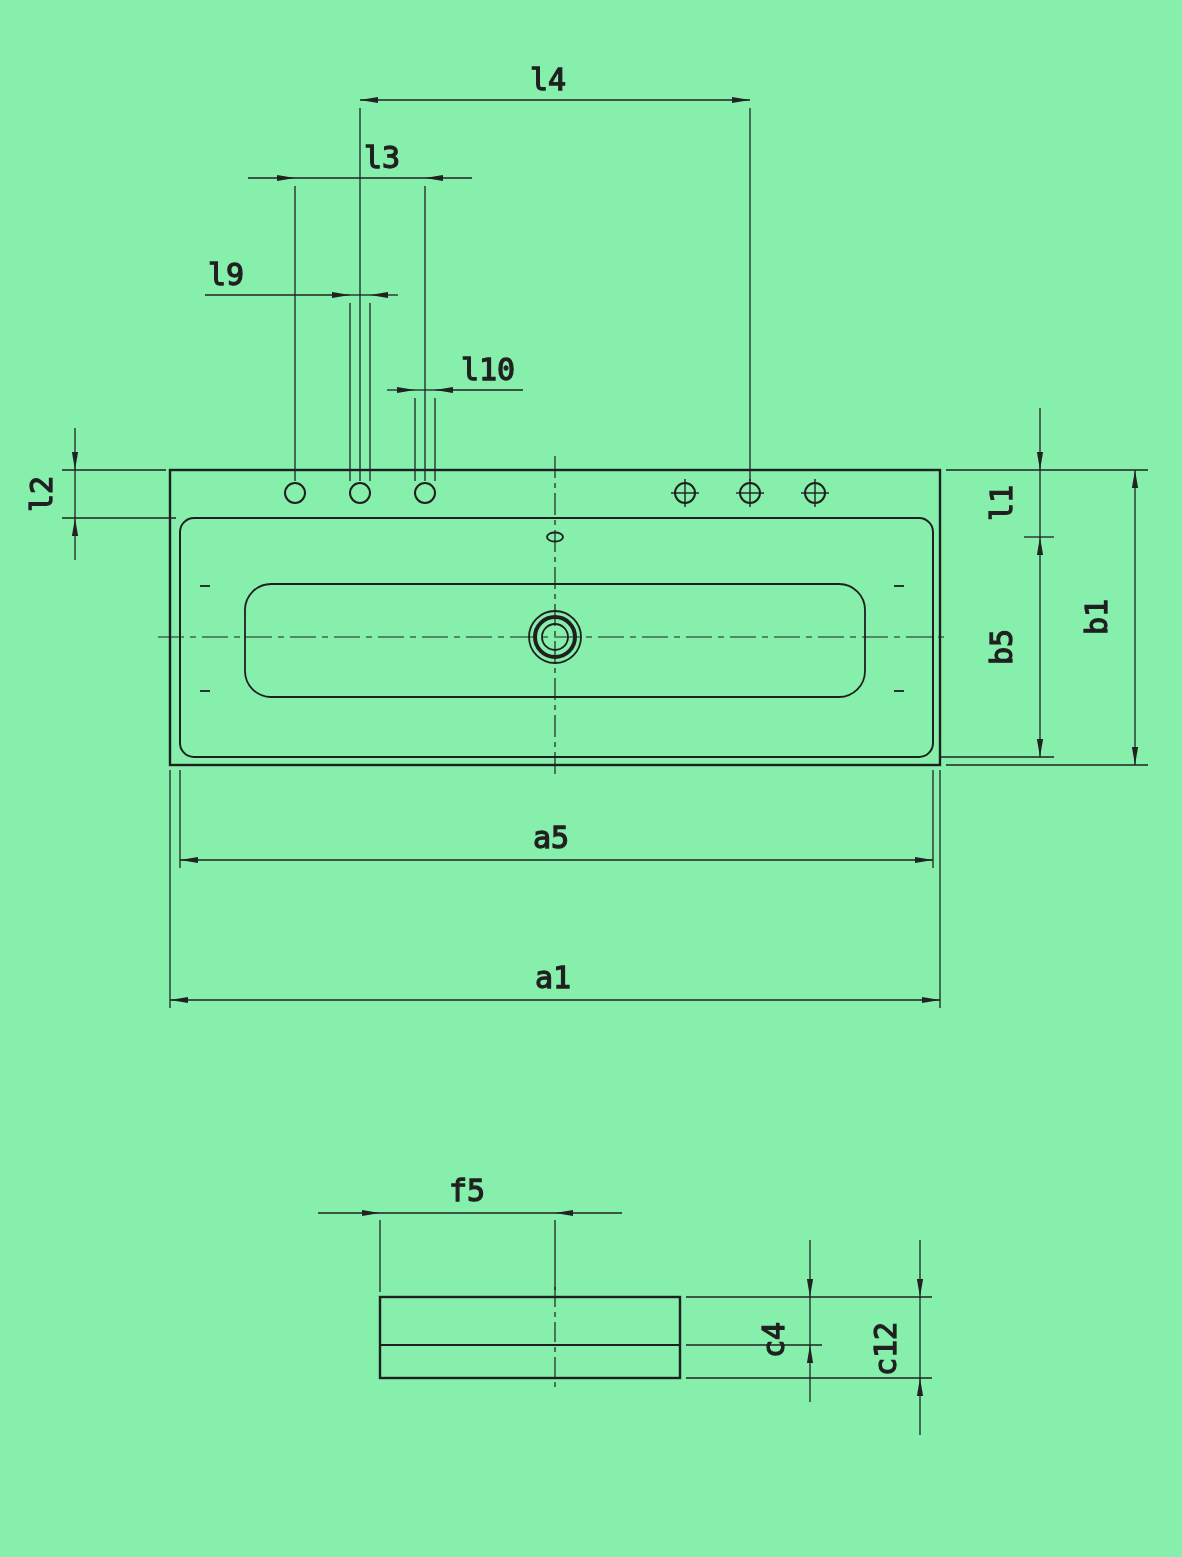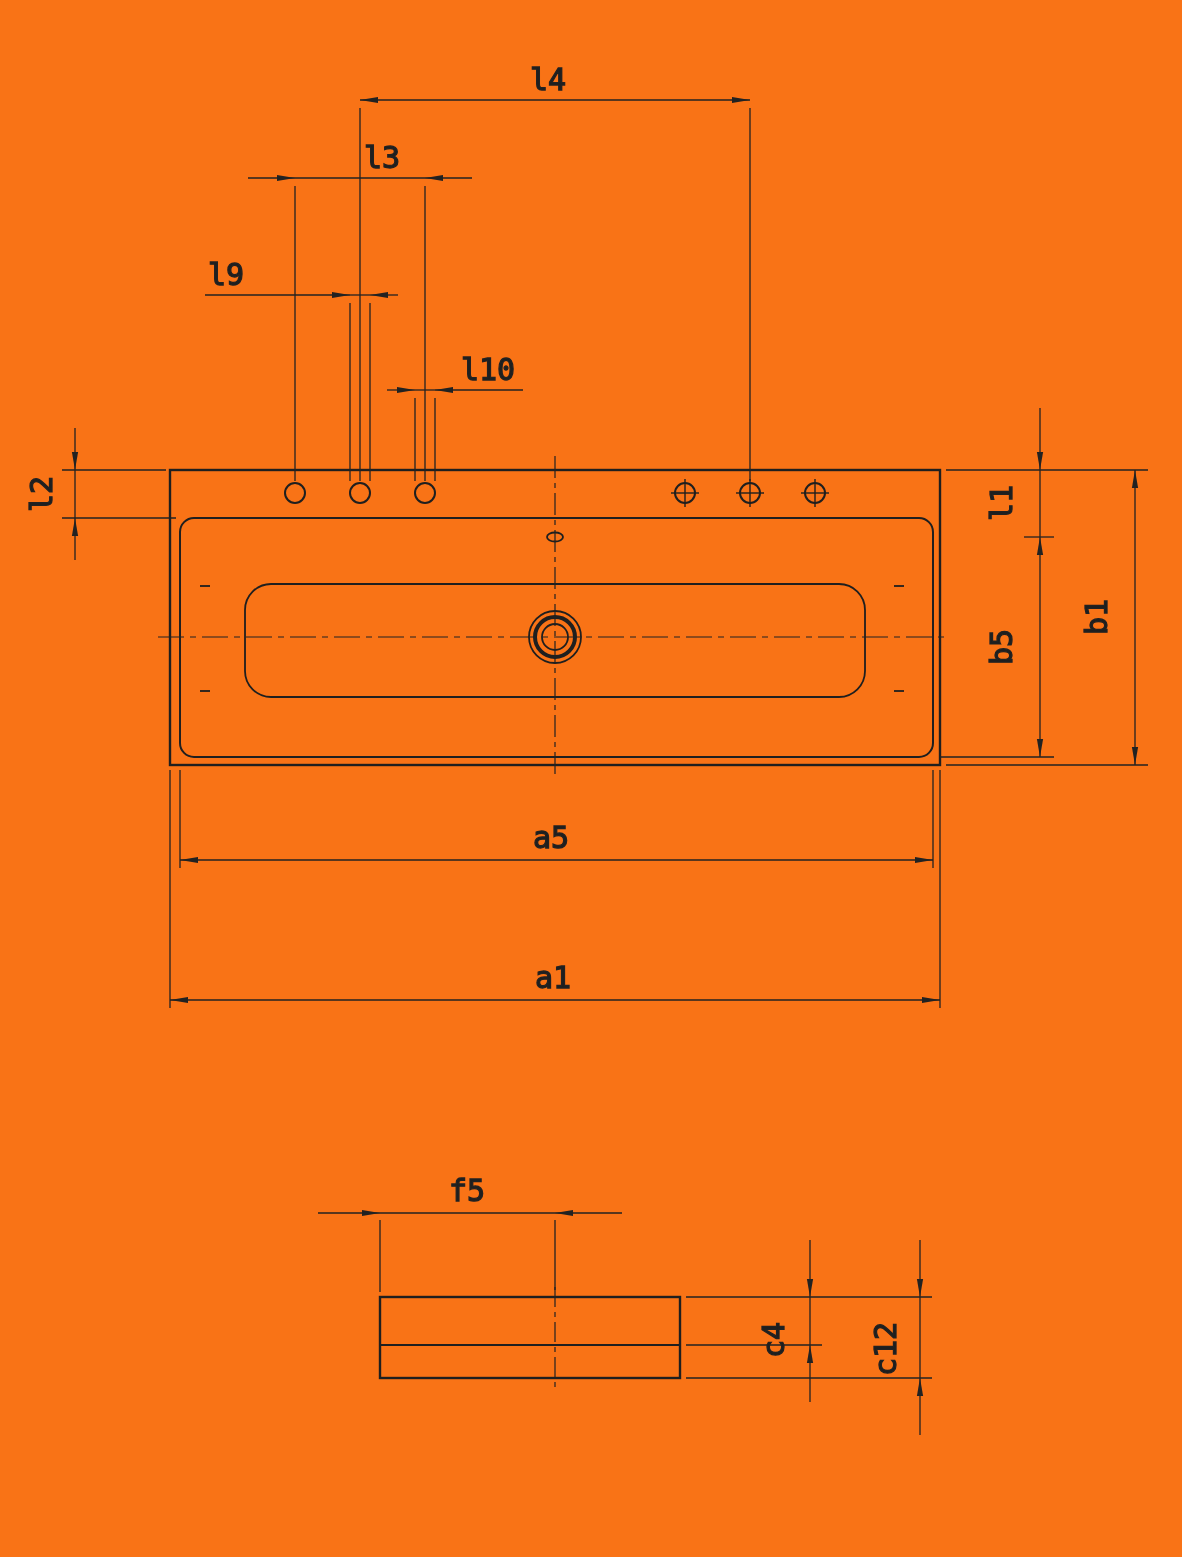--- a/index.html
+++ b/index.html
@@ -1,16 +1,16 @@
 <!DOCTYPE html>
 <html><head>
 <meta charset="utf-8">
 <style>
   html,body{margin:0;padding:0;background:#ffffff;}
-  .canvas{width:1182px;height:1557px;position:relative;background:#f97316;}
+  .canvas{width:1182px;height:1557px;position:relative;background:#86efac;}
   svg{display:block;}
   .obj{stroke:#1f1f1f;fill:none;stroke-width:2.4;stroke-linecap:butt;}
   .obj-med{stroke:#1f1f1f;fill:none;stroke-width:2;}
   .obj-thin{stroke:#1f1f1f;fill:none;stroke-width:1.8;}
   .dim{stroke:#222222;fill:none;stroke-width:1.3;}
   .cl{stroke:#222222;fill:none;stroke-width:1.2;}
   .dimtext{fill:#1f1f1f;font-family:"DejaVu Sans Mono","Liberation Mono",monospace;
            font-size:30px;text-anchor:middle;}
 </style>
 </head>

